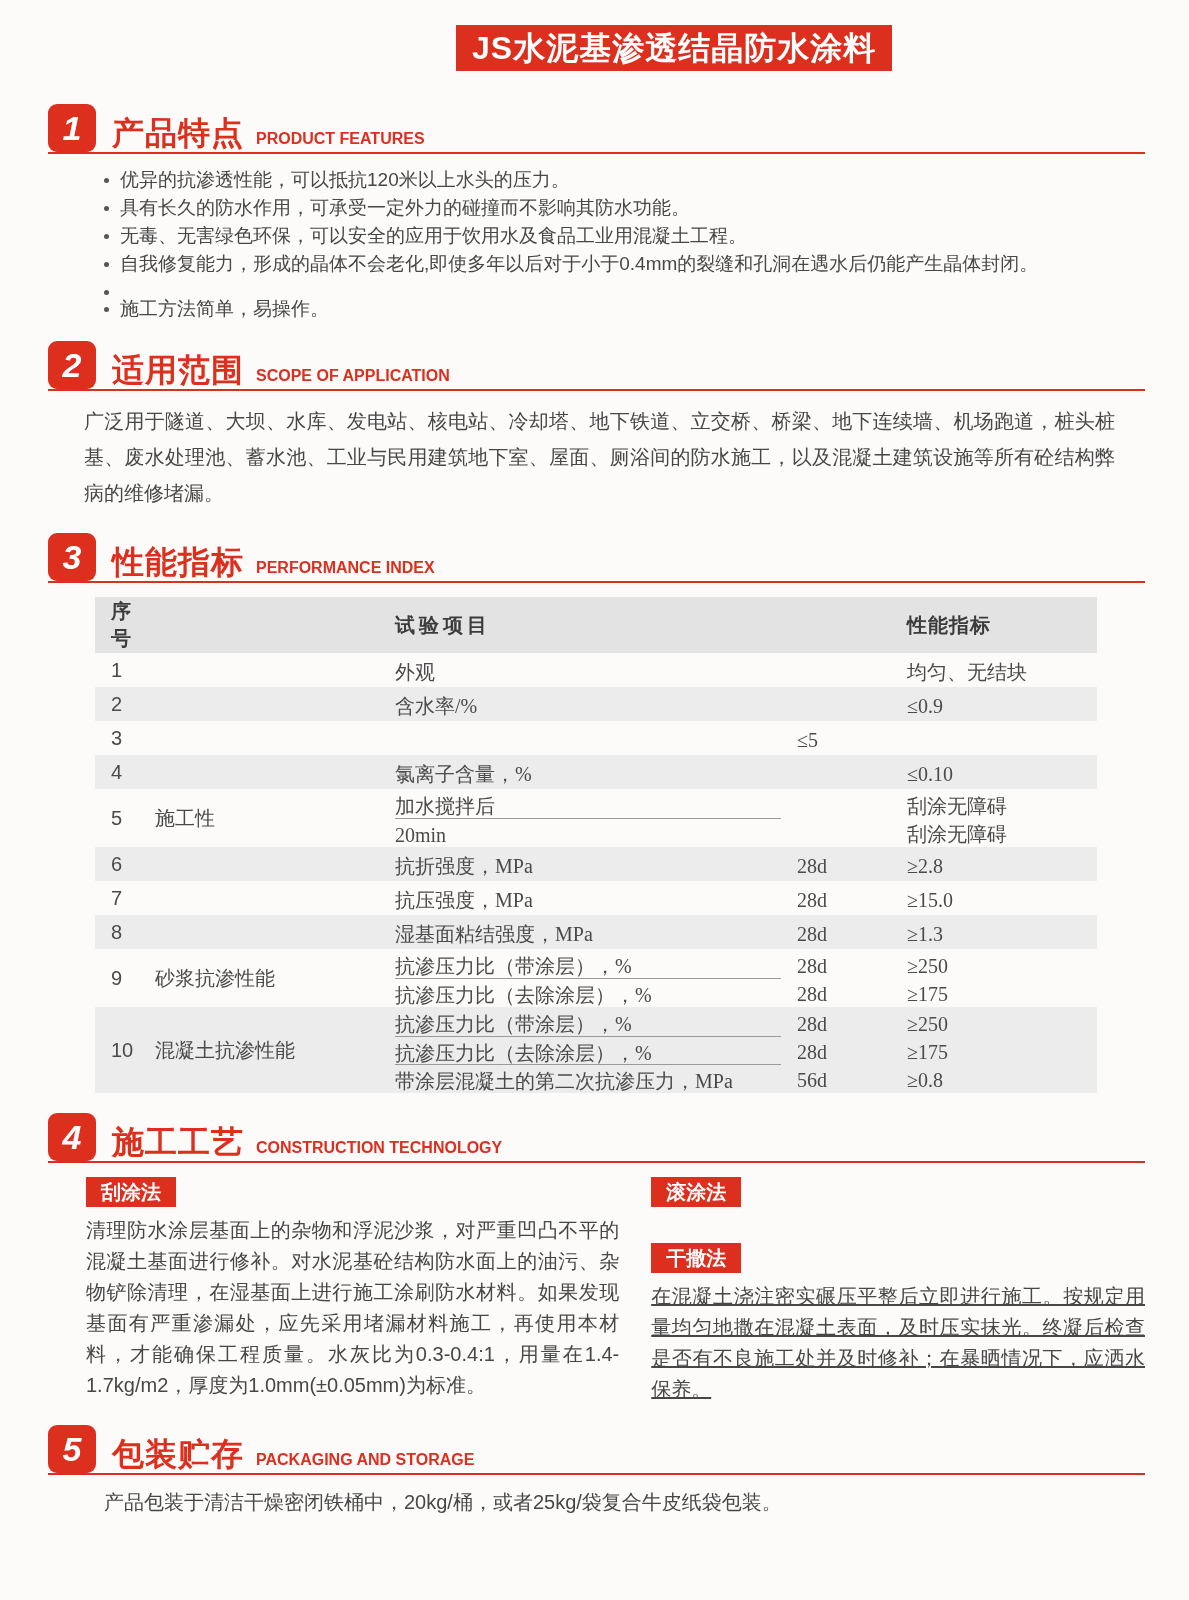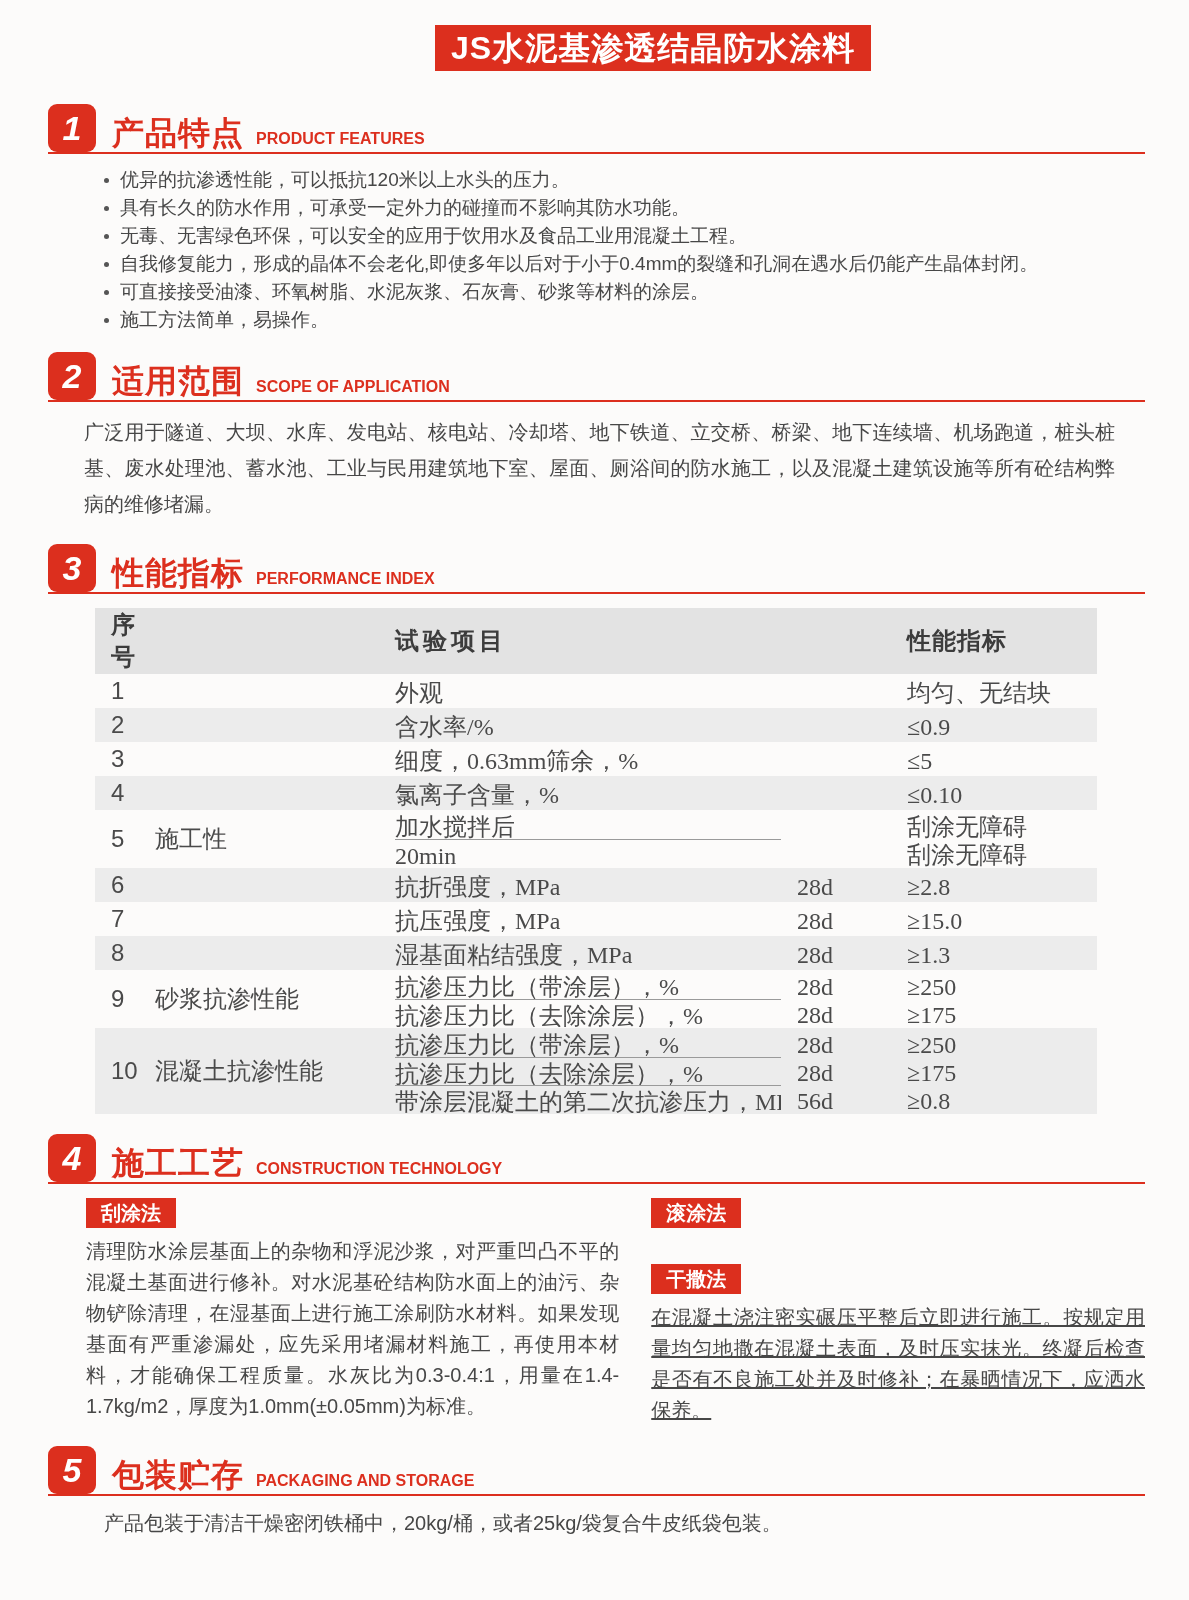--- a/index.html
+++ b/index.html
@@ -8,21 +8,21 @@
     --thead-bg:#e3e3e3;
     --row-alt:#ececec;
   }
   *{box-sizing:border-box;margin:0;padding:0;}
   html,body{background:#ffffff;}
   body{font-family:"Liberation Sans","DejaVu Sans",sans-serif;color:var(--text);}
   .page{position:relative;width:1189px;height:1600px;background:#fcfbfa;overflow:hidden;}
 
   
   .banner{
-    position:absolute;left:435px;top:25px;height:46px;line-height:46px;
+    position:absolute;left:456px;top:25px;height:46px;line-height:46px;
     background:var(--red);color:#fff;font-size:32px;font-weight:bold;
     padding:0 16px;letter-spacing:1px;white-space:nowrap;
   }
 
   .content{padding:0 44px 0 48px;}
 
   
   section{display:block;}
   .sec-head{
     display:flex;align-items:flex-end;border-bottom:2px solid var(--red);
@@ -48,21 +48,21 @@
   .dot{width:5px;height:5px;border-radius:50%;background:#555;margin:12px 11px 0 0;flex:0 0 5px;}
 
   
   .para{
     margin:12px 30px 0 36px;font-size:20px;line-height:36px;
     text-align:justify;color:var(--text);
   }
   .pack-para{margin:12px 0 0 56px;font-size:20px;line-height:30px;color:var(--text);}
 
   
-  .ptable{margin:14px 0 0 47px;width:1002px;font-size:24px;color:#4a4a4a;}
+  .ptable{margin:14px 0 0 47px;width:1002px;font-size:20px;color:#4a4a4a;}
   .trow{
     display:grid;grid-template-columns:52px 248px 400px 110px 1fr;
     align-items:center;min-height:34px;padding:1px 0;background:transparent;
   }
   .trow.shaded{background:var(--row-alt);}
   .trow.thead{background:var(--thead-bg);min-height:30px;font-weight:bold;color:#3c3c3c;}
   .c{min-width:0;}
   .c-no{padding-left:16px;}
   .c-cat{padding-left:8px;}
   .c-item{padding-right:14px;}
@@ -111,21 +111,20 @@
           <li class="bullet">
             <span class="dot"></span>
             <span class="btext">无毒、无害绿色环保，可以安全的应用于饮用水及食品工业用混凝土工程。</span>
           </li>
           <li class="bullet">
             <span class="dot"></span>
             <span class="btext">自我修复能力，形成的晶体不会老化,即使多年以后对于小于0.4mm的裂缝和孔洞在遇水后仍能产生晶体封闭。</span>
           </li>
           <li class="bullet">
             <span class="dot"></span>
-            <span class="btext">可直接接受油漆、环氧树脂、水泥灰浆、石灰膏、砂浆等材料的涂层。</span>
           </li>
           <li class="bullet">
             <span class="dot"></span>
             <span class="btext">施工方法简单，易操作。</span>
           </li>
         </ul>
     </section>
 
     <section class="sec2">
       <div class="sec-head">
@@ -172,23 +171,20 @@
             <div class="c c-age stack">
               <div class="sub"></div>
             </div>
             <div class="c c-val stack">
               <div class="sub">≤0.9</div>
             </div>
           </div>
           <div class="trow">
             <div class="c c-no">3</div>
             <div class="c c-cat"></div>
-            <div class="c c-item stack">
-              <div class="sub">细度，0.63mm筛余，%</div>
-            </div>
             <div class="c c-age stack">
               <div class="sub"></div>
             </div>
             <div class="c c-val stack">
               <div class="sub">≤5</div>
             </div>
           </div>
           <div class="trow shaded">
             <div class="c c-no">4</div>
             <div class="c c-cat"></div>

